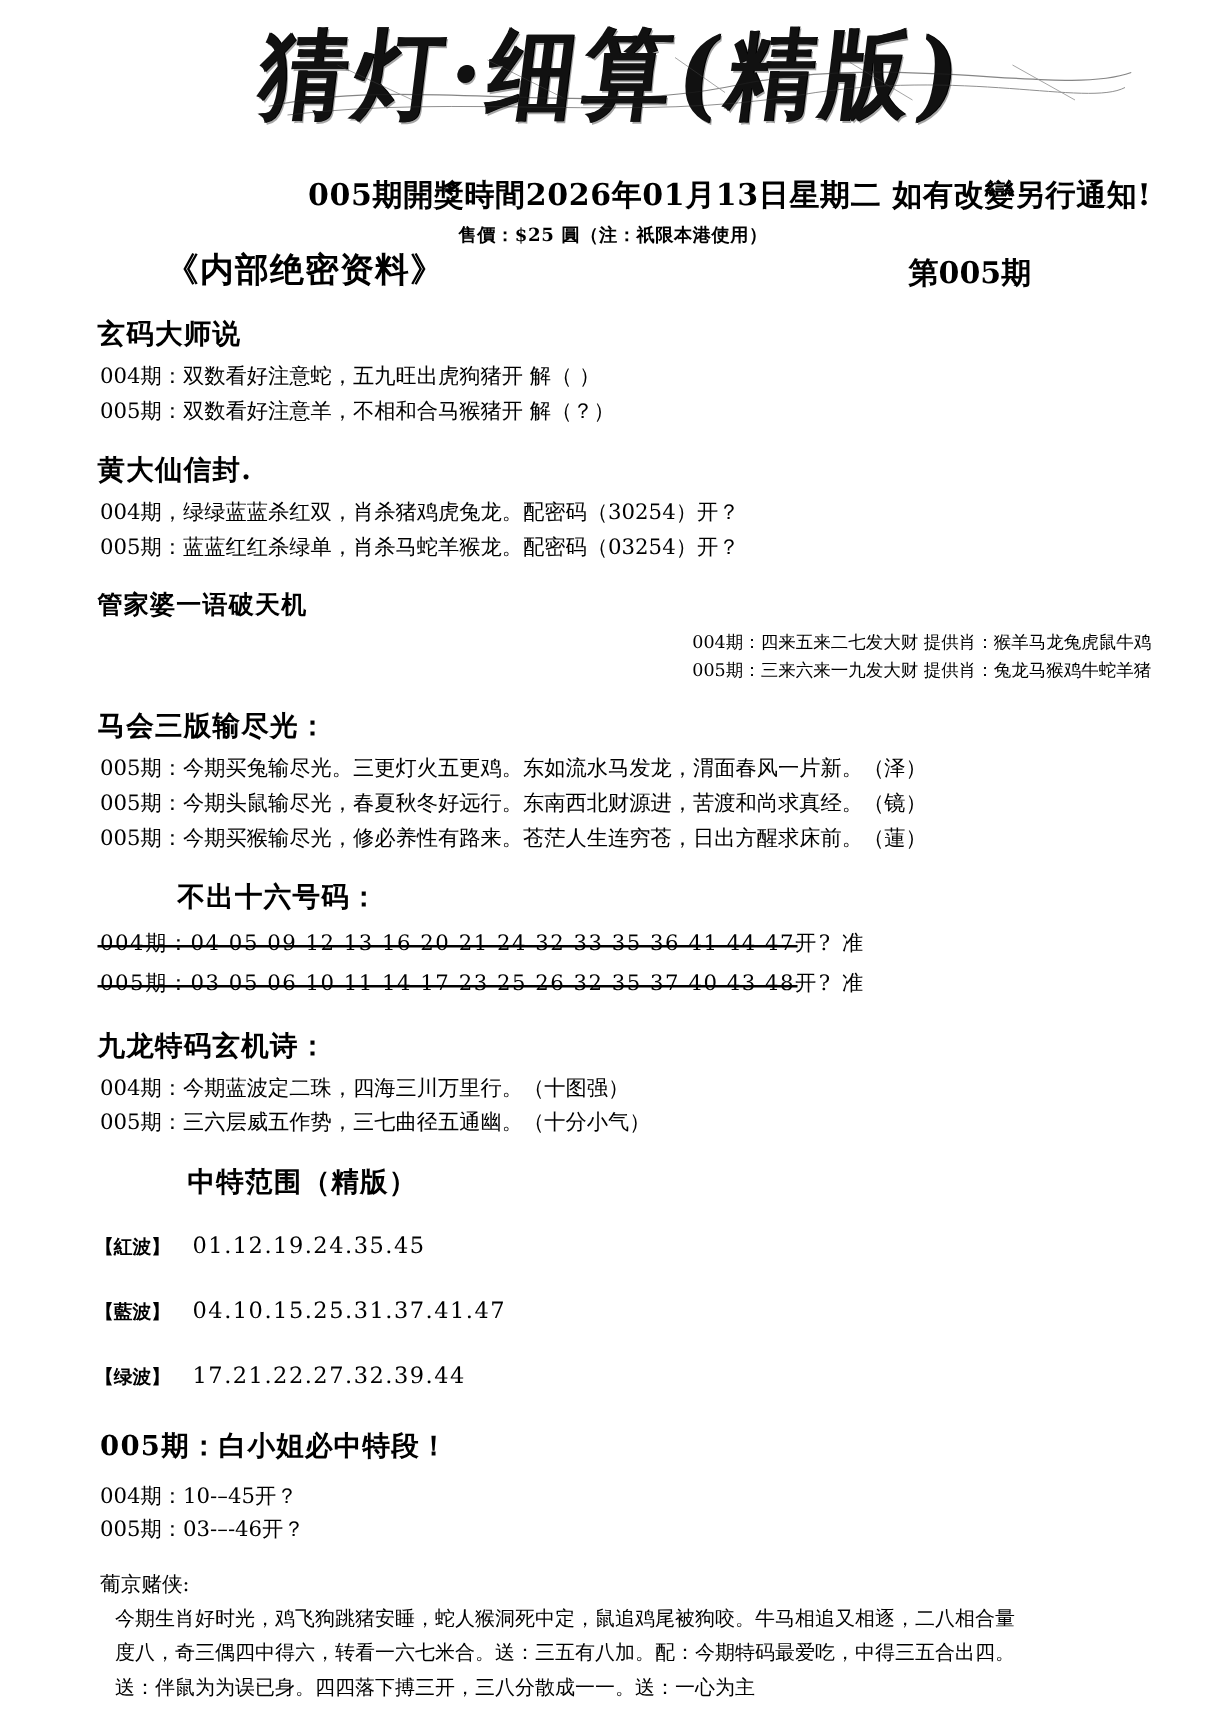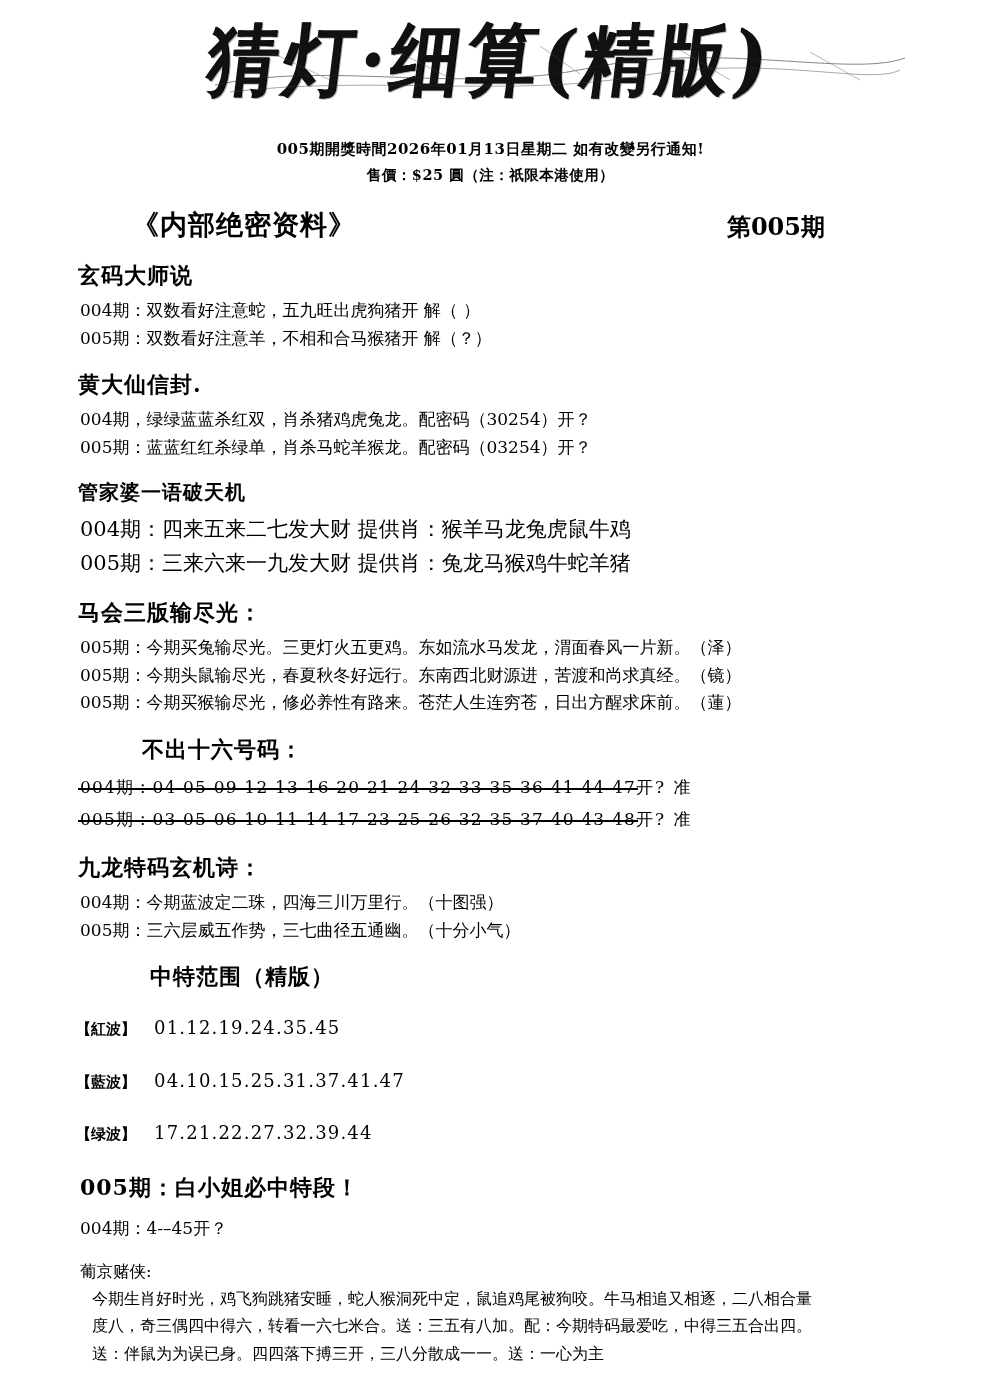--- a/index.html
+++ b/index.html
@@ -45,41 +45,40 @@
     position: absolute;
     left: 150px;
     right: 150px;
     top: 40px;
     height: 60px;
     pointer-events: none;
     opacity: .55;
   }
 
   .issue-line {
-    text-align: center;
-    font-family: "DejaVu Serif", "Liberation Serif", serif;
-    font-size: 15px;
+    text-align: right;
+    font-family: "DejaVu Serif", "Liberation Serif", serif;
+    font-size: 24px;
     font-weight: bold;
     letter-spacing: .5px;
     margin-top: 6px;
   }
   .price-line {
     text-align: center;
     font-family: "DejaVu Serif", "Liberation Serif", serif;
     font-size: 14.5px;
     font-weight: bold;
     margin-top: 7px;
     letter-spacing: .5px;
   }
 
   .secret-row {
     display: flex;
     align-items: flex-end;
     justify-content: space-between;
-    margin-top: 22px;
     padding: 0 18px 0 72px;
   }
   .secret-title {
     font-family: "DejaVu Serif", "Liberation Serif", serif;
     font-size: 27px;
     font-weight: bold;
     letter-spacing: 1px;
   }
   .secret-issue {
     font-family: "DejaVu Serif", "Liberation Serif", serif;
@@ -111,21 +110,22 @@
     padding-left: 78px;
   }
   .line {
     font-family: "DejaVu Serif", "Liberation Serif", serif;
     font-size: 17px;
     line-height: 1.62;
     padding-left: 8px;
     white-space: nowrap;
   }
   .line.sm {
-    font-size: 21px;
+    font-size: 14px;
+    text-align: right;
   }
 
   
   .strike-row {
     font-family: "DejaVu Serif", "Liberation Serif", serif;
     font-size: 17px;
     padding-left: 8px;
     line-height: 1.9;
     white-space: nowrap;
     display: flex;
@@ -328,21 +328,22 @@
       <span class="wave-nums">04.10.15.25.31.37.41.47</span>
     </div>
     <div class="wave-row">
       <span class="wave-tag">【绿波】</span>
       <span class="wave-nums">17.21.22.27.32.39.44</span>
     </div>
   </div>
 
   <div class="section">
     <div class="big-line">005期：白小姐必中特段！</div>
-    <div class="line" style="margin-top:12px">004期：4-–45开？</div>
+    <div class="line" style="margin-top:12px">004期：10-–45开？</div>
+    <div class="line">005期：03-–-46开？</div>
   </div>
 
   <div class="section">
     <div class="para-head">葡京赌侠:</div>
     <div class="para">今期生肖好时光，鸡飞狗跳猪安睡，蛇人猴洞死中定，鼠追鸡尾被狗咬。牛马相追又相逐，二八相合量</div>
     <div class="para">度八，奇三偶四中得六，转看一六七米合。送：三五有八加。配：今期特码最爱吃，中得三五合出四。</div>
     <div class="para">送：伴鼠为为误已身。四四落下搏三开，三八分散成一一。送：一心为主</div>
   </div>
 
   <div class="footer">

